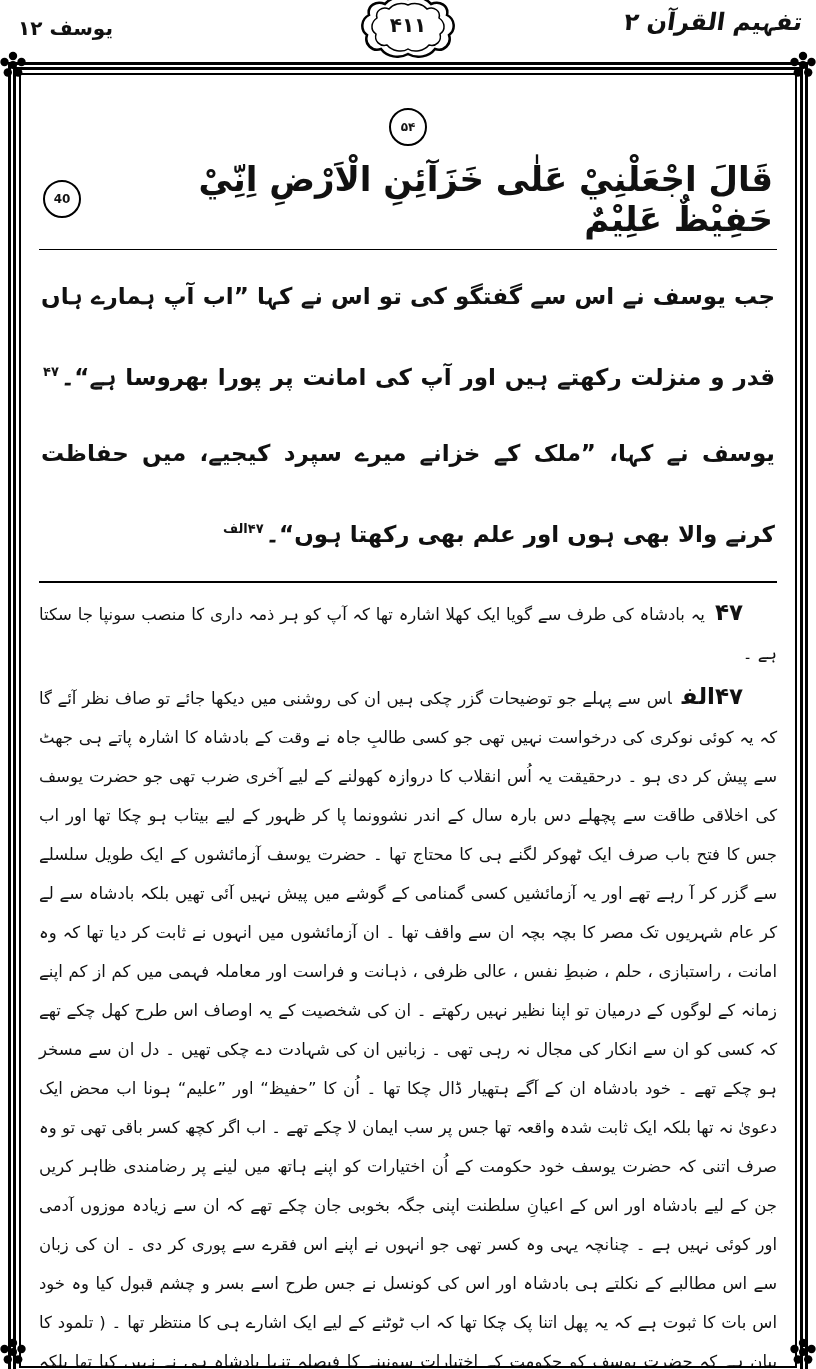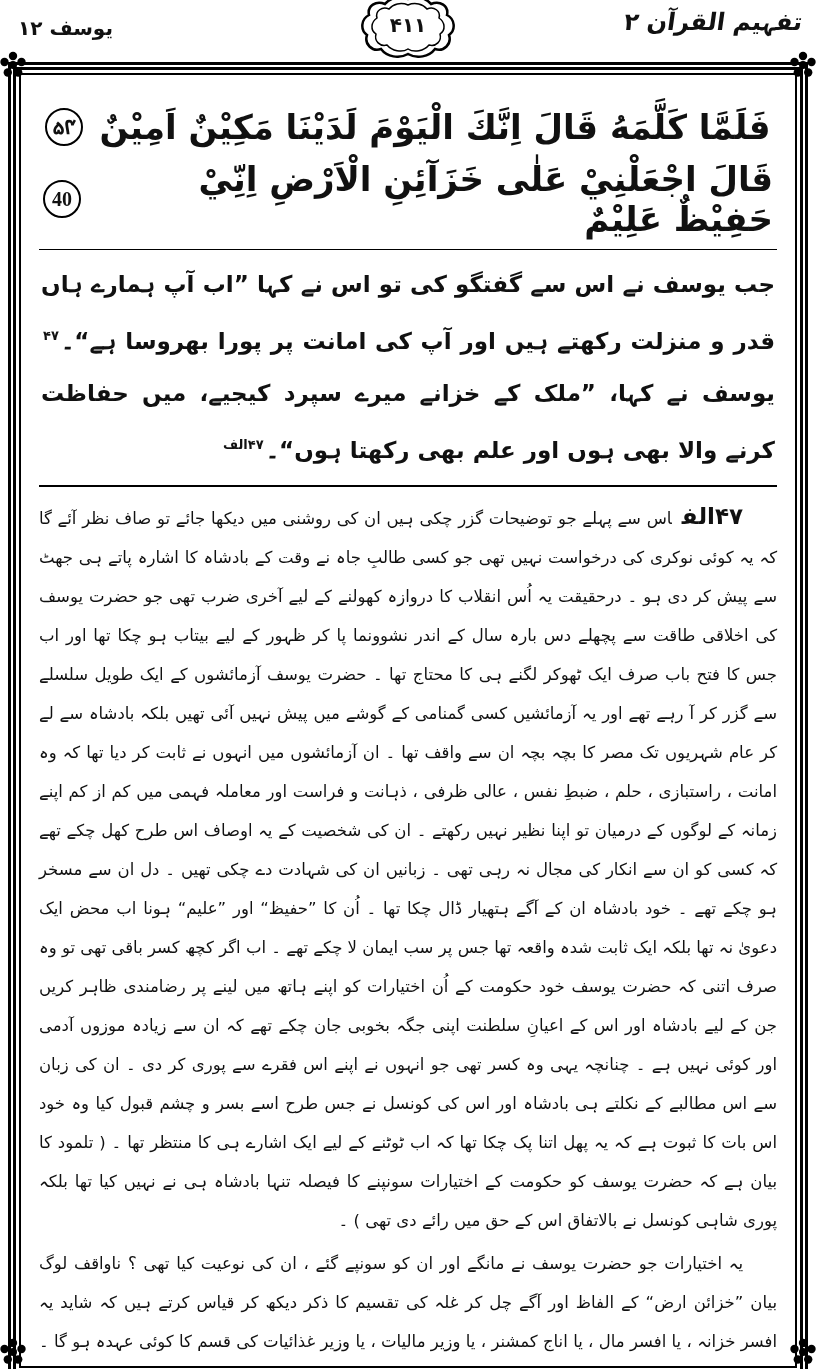--- a/index.html
+++ b/index.html
@@ -74,35 +74,34 @@
     gap: 16px;
     min-height: 64px;
     font-size: 34px; font-weight: bold;
     letter-spacing: 1px;
   }
   .verse-num {
     flex: 0 0 auto;
     display: inline-flex; align-items: center; justify-content: center;
     width: 38px; height: 38px;
     border: 2.5px solid #000; border-radius: 50%;
-    font-size: 20px; font-weight: bold;
+    font-size: 12px; font-weight: bold;
     letter-spacing: 0;
-    font-family: Liberation Serif, serif;
   }
 
   .rule {
     border: 0; border-top: 2px solid #000;
     margin: 8px 0 6px 0;
   }
   .rule.thin { border-top-width: 1.5px; }
 
   
   .translation {
     font-size: 23px;
-    line-height: 52px;
+    line-height: 76px;
     text-align: justify;
     font-weight: bold;
     padding: 2px 2px;
   }
   .fn-ref {
     font-size: 13px;
     vertical-align: super;
     font-weight: bold;
     padding: 0 2px;
   }
@@ -187,40 +186,42 @@
           <circle cx="6.5" cy="12" r="4.2"></circle>
         </g>
       </svg>
   </div>
 
   <div class="frame">
     <div class="frame-inner">
 
       <section class="verses">
         <div class="verse-line">
-          <span>فَلَمَّا كَلَّمَهُ قَالَ اِنَّكَ الْيَوْمَ لَدَيْنَا مَكِيْنٌ اَمِيْنٌ</span>
           <span class="verse-num">۵۴</span>
         </div>
         <div class="verse-line">
           <span>قَالَ اجْعَلْنِيْ عَلٰى خَزَآئِنِ الْاَرْضِ اِنِّيْ حَفِيْظٌ عَلِيْمٌ</span>
           <span class="verse-num">40</span>
         </div>
       </section>
 
       <hr class="rule thin">
 
       <section class="translation">
         <span>جب یوسف نے اس سے گفتگو کی تو اس نے کہا ”اب آپ ہمارے ہاں قدر و منزلت رکھتے ہیں اور آپ کی امانت پر پورا بھروسا ہے“۔</span><sup class="fn-ref">۴۷</sup>
         <span>یوسف نے کہا، ”ملک کے خزانے میرے سپرد کیجیے، میں حفاظت کرنے والا بھی ہوں اور علم بھی رکھتا ہوں“۔</span><sup class="fn-ref">۴۷الف</sup>
       </section>
 
       <hr class="rule">
 
       <section class="commentary">
         <p class="fn-lead">
+          <span class="fn-marker">۴۷</span><span>یہ بادشاہ کی طرف سے گویا ایک کھلا اشارہ تھا کہ آپ کو ہر ذمہ داری کا منصب سونپا جا سکتا ہے ۔</span>
+        </p>
+        <p class="fn-lead">
           <span class="fn-marker">۴۷الف</span><span>اس سے پہلے جو توضیحات گزر چکی ہیں ان کی روشنی میں دیکھا جائے تو صاف نظر آئے گا کہ یہ کوئی نوکری کی درخواست نہیں تھی جو کسی طالبِ جاہ نے وقت کے بادشاہ کا اشارہ پاتے ہی جھٹ سے پیش کر دی ہو ۔ درحقیقت یہ اُس انقلاب کا دروازہ کھولنے کے لیے آخری ضرب تھی جو حضرت یوسف کی اخلاقی طاقت سے پچھلے دس بارہ سال کے اندر نشوونما پا کر ظہور کے لیے بیتاب ہو چکا تھا اور اب جس کا فتح باب صرف ایک ٹھوکر لگنے ہی کا محتاج تھا ۔ حضرت یوسف آزمائشوں کے ایک طویل سلسلے سے گزر کر آ رہے تھے اور یہ آزمائشیں کسی گمنامی کے گوشے میں پیش نہیں آئی تھیں بلکہ بادشاہ سے لے کر عام شہریوں تک مصر کا بچہ بچہ ان سے واقف تھا ۔ ان آزمائشوں میں انہوں نے ثابت کر دیا تھا کہ وہ امانت ، راستبازی ، حلم ، ضبطِ نفس ، عالی ظرفی ، ذہانت و فراست اور معاملہ فہمی میں کم از کم اپنے زمانہ کے لوگوں کے درمیان تو اپنا نظیر نہیں رکھتے ۔ ان کی شخصیت کے یہ اوصاف اس طرح کھل چکے تھے کہ کسی کو ان سے انکار کی مجال نہ رہی تھی ۔ زبانیں ان کی شہادت دے چکی تھیں ۔ دل ان سے مسخر ہو چکے تھے ۔ خود بادشاہ ان کے آگے ہتھیار ڈال چکا تھا ۔ اُن کا ”حفیظ“ اور ”علیم“ ہونا اب محض ایک دعویٰ نہ تھا بلکہ ایک ثابت شدہ واقعہ تھا جس پر سب ایمان لا چکے تھے ۔ اب اگر کچھ کسر باقی تھی تو وہ صرف اتنی کہ حضرت یوسف خود حکومت کے اُن اختیارات کو اپنے ہاتھ میں لینے پر رضامندی ظاہر کریں جن کے لیے بادشاہ اور اس کے اعیانِ سلطنت اپنی جگہ بخوبی جان چکے تھے کہ ان سے زیادہ موزوں آدمی اور کوئی نہیں ہے ۔ چنانچہ یہی وہ کسر تھی جو انہوں نے اپنے اس فقرے سے پوری کر دی ۔ ان کی زبان سے اس مطالبے کے نکلتے ہی بادشاہ اور اس کی کونسل نے جس طرح اسے بسر و چشم قبول کیا وہ خود اس بات کا ثبوت ہے کہ یہ پھل اتنا پک چکا تھا کہ اب ٹوٹنے کے لیے ایک اشارے ہی کا منتظر تھا ۔ ( تلمود کا بیان ہے کہ حضرت یوسف کو حکومت کے اختیارات سونپنے کا فیصلہ تنہا بادشاہ ہی نے نہیں کیا تھا بلکہ پوری شاہی کونسل نے بالاتفاق اس کے حق میں رائے دی تھی ) ۔</span>
         </p>
         <p class="body-para">یہ اختیارات جو حضرت یوسف نے مانگے اور ان کو سونپے گئے ، ان کی نوعیت کیا تھی ؟ ناواقف لوگ بیان ”خزائن ارض“ کے الفاظ اور آگے چل کر غلہ کی تقسیم کا ذکر دیکھ کر قیاس کرتے ہیں کہ شاید یہ افسر خزانہ ، یا افسر مال ، یا اناج کمشنر ، یا وزیر مالیات ، یا وزیر غذائیات کی قسم کا کوئی عہدہ ہو گا ۔ لیکن قرآن ، بائیبل ، اور تلمود کی متفقہ شہادت ہے کہ درحقیقت حضرت یوسف سلطنتِ مصر کے مختارِ کل ، رومی اصطلاح میں ڈکٹیٹر بنائے گئے تھے اور ملک کا سیاہ سپید سب کچھ ان کے اختیار میں دے دیا گیا تھا قرآن کہتا</p>
       </section>
 
     </div>
   </div>
 
 </div>
 

